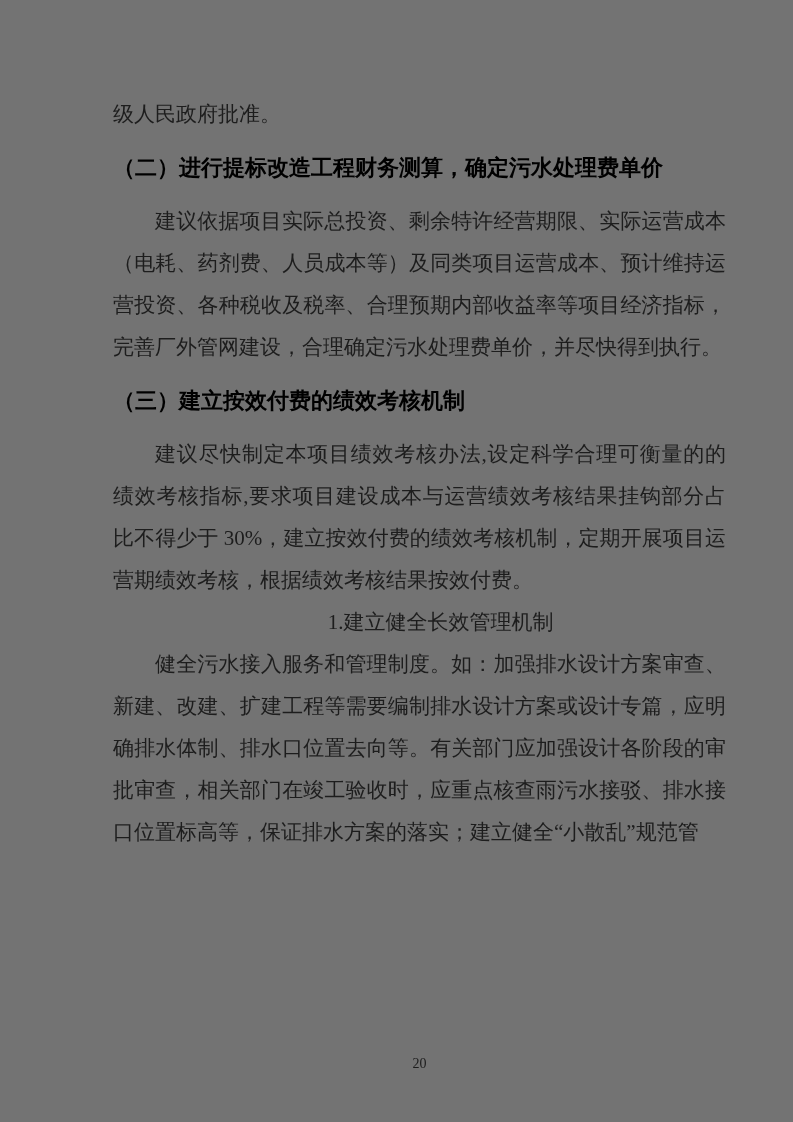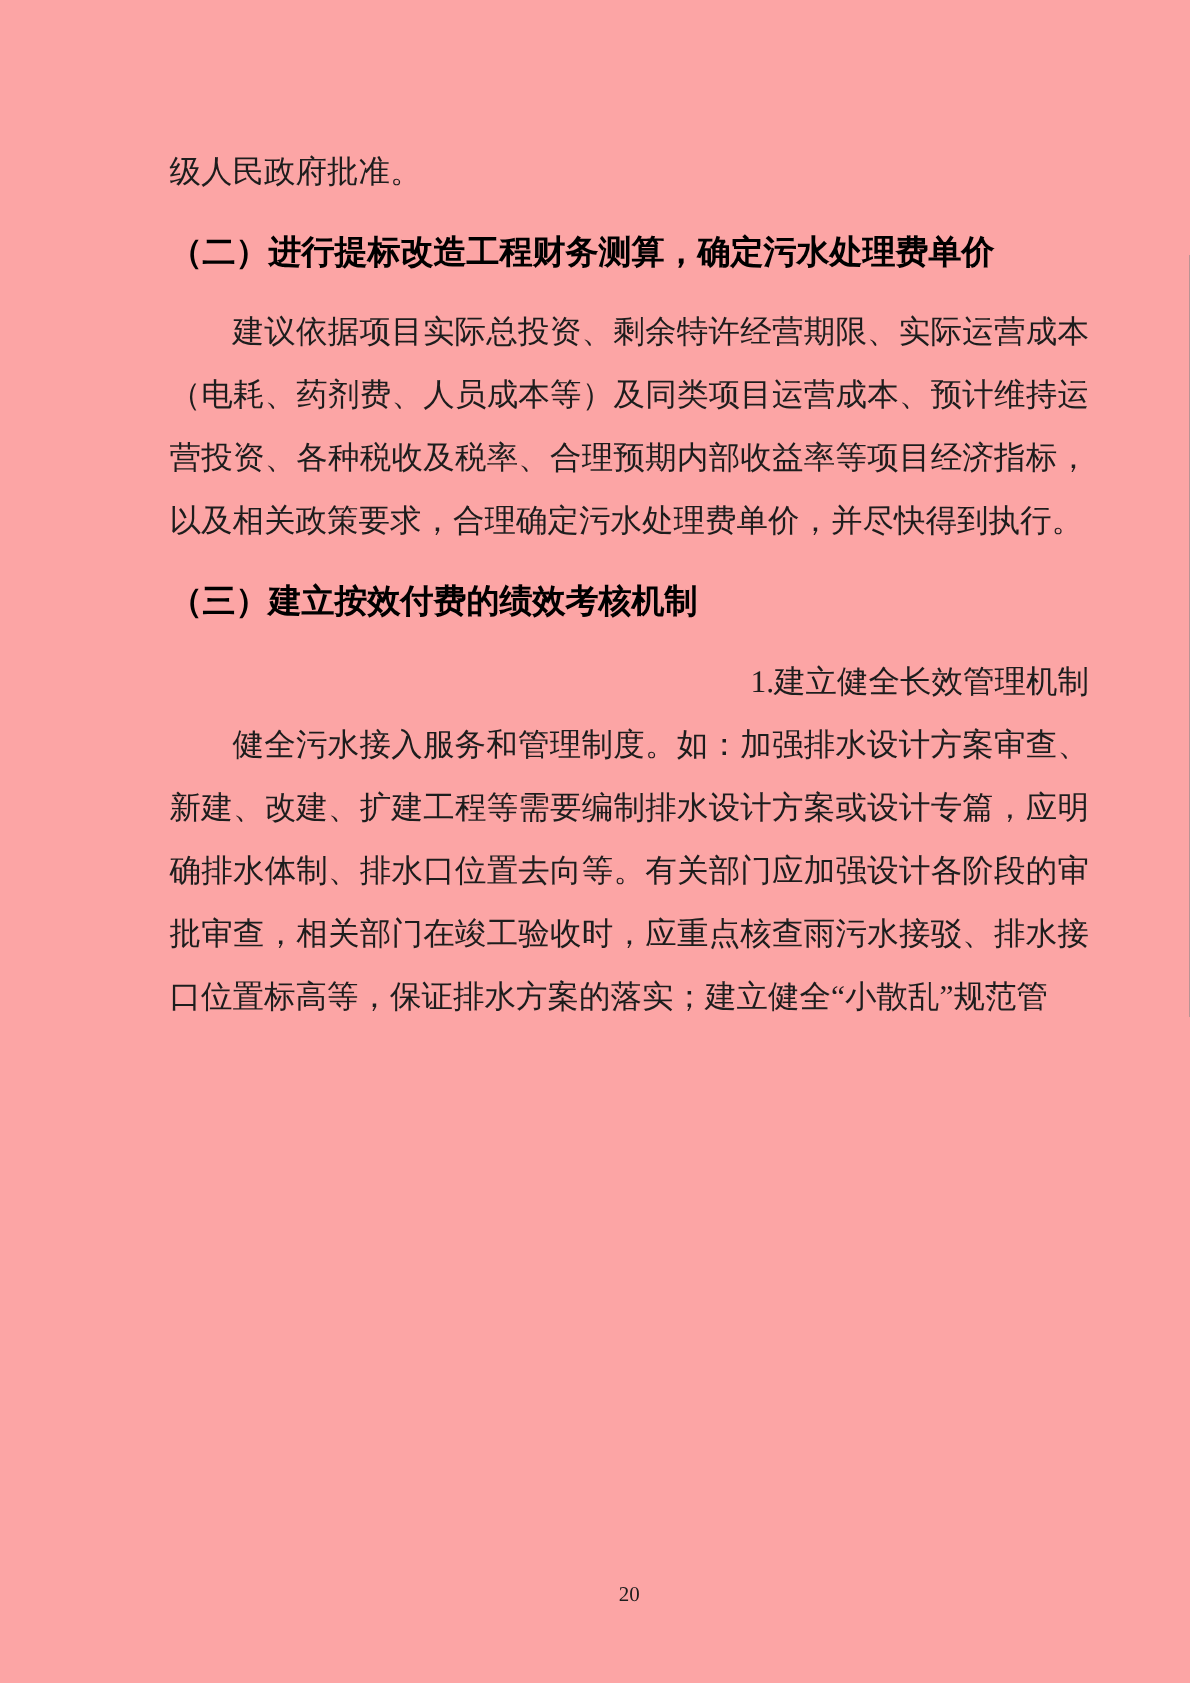--- a/index.html
+++ b/index.html
@@ -5,21 +5,21 @@
   html, body {
     margin: 0;
     padding: 0;
     background: #888;
   }
   .page {
     position: relative;
     width: 793px;
     height: 1122px;
     margin: 0 auto;
-    background: #fca5a5;
+    background: #737373;
     overflow: hidden;
     font-family: "Liberation Serif", "DejaVu Serif", serif;
   }
   .content {
     position: absolute;
     left: 113px;
     top: 93px;
     width: 613px;
     font-size: 21px;
     line-height: 42px;
@@ -39,21 +39,21 @@
     font-size: 22px;
     line-height: 42px;
     font-weight: bold;
     color: #000000;
     text-indent: 0;
     text-align: left;
   }
   p.subitem {
     margin: 0;
     text-indent: 2em;
-    text-align: right;
+    text-align: center;
   }
   .footer {
     position: absolute;
     left: 113px;
     right: 67px;
     top: 1038px;
     text-align: center;
     margin-top: 16px;
   }
   .pagenum {
@@ -66,24 +66,25 @@
 </head>
 <body>
 
 <div class="page">
   <div class="content">
 
     <p class="body noindent">级人民政府批准。</p>
 
     <h2 class="heading">（二）进行提标改造工程财务测算，确定污水处理费单价</h2>
 
-    <p class="body">建议依据项目实际总投资、剩余特许经营期限、实际运营成本（电耗、药剂费、人员成本等）及同类项目运营成本、预计维持运营投资、各种税收及税率、合理预期内部收益率等项目经济指标，以及相关政策要求，合理确定污水处理费单价，并尽快得到执行。</p>
+    <p class="body">建议依据项目实际总投资、剩余特许经营期限、实际运营成本（电耗、药剂费、人员成本等）及同类项目运营成本、预计维持运营投资、各种税收及税率、合理预期内部收益率等项目经济指标，完善厂外管网建设，合理确定污水处理费单价，并尽快得到执行。</p>
 
     <h2 class="heading">（三）建立按效付费的绩效考核机制</h2>
 
+    <p class="body">建议尽快制定本项目绩效考核办法,设定科学合理可衡量的的绩效考核指标,要求项目建设成本与运营绩效考核结果挂钩部分占比不得少于 30%，建立按效付费的绩效考核机制，定期开展项目运营期绩效考核，根据绩效考核结果按效付费。</p>
 
 
 
     <p class="subitem">1.建立健全长效管理机制</p>
 
     <p class="body">健全污水接入服务和管理制度。如：加强排水设计方案审查、新建、改建、扩建工程等需要编制排水设计方案或设计专篇，应明确排水体制、排水口位置去向等。有关部门应加强设计各阶段的审批审查，相关部门在竣工验收时，应重点核查雨污水接驳、排水接口位置标高等，保证排水方案的落实；建立健全“小散乱”规范管</p>
 
   </div>
 
   <div class="footer">

